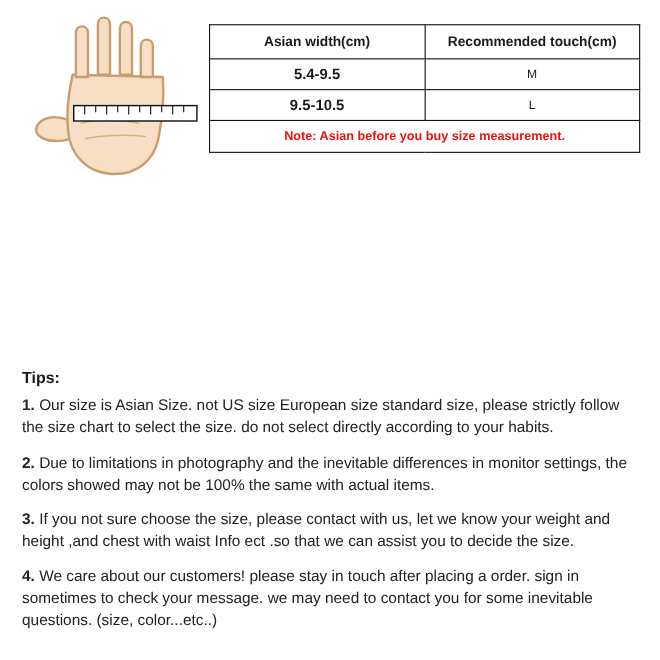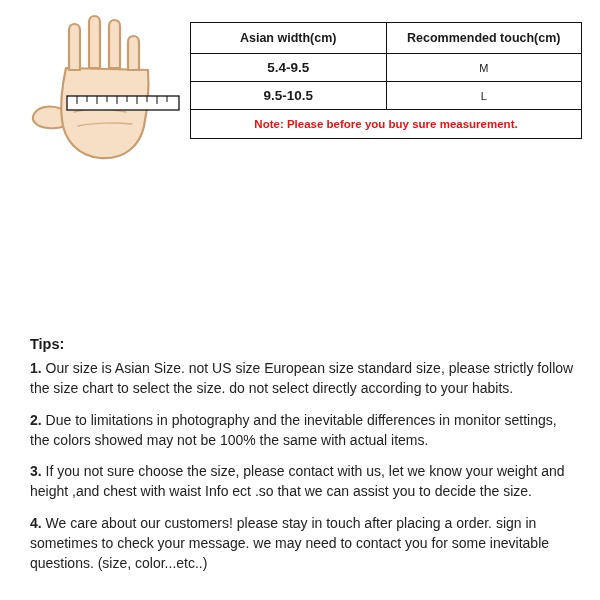--- a/index.html
+++ b/index.html
@@ -105,21 +105,21 @@
   td.note {
     color: #e8130f;
     font-size: 11.5px;
     font-weight: bold;
     height: 20px;
   }
 
   
   .tips {
     position: absolute;
-    left: 30px;
+    left: 20px;
     right: 24px;
     top: 322px;
   }
   .tips-heading {
     font-size: 14.5px;
     font-weight: bold;
     margin-bottom: 6px;
   }
   .tip {
     font-size: 14px;
@@ -192,21 +192,21 @@
         <tbody>
           <tr>
             <td class="col-left">5.4-9.5</td>
             <td class="col-right">M</td>
           </tr>
           <tr>
             <td class="col-left">9.5-10.5</td>
             <td class="col-right">L</td>
           </tr>
           <tr>
-            <td class="note" colspan="2">Note: Please before you buy sure measurement.</td>
+            <td class="note" colspan="2">Note: Asian before you buy size measurement.</td>
           </tr>
         </tbody>
       </table>
     </div>
 
   </div>
 
   <div class="tips">
     <div class="tips-heading">Tips:</div>
 

